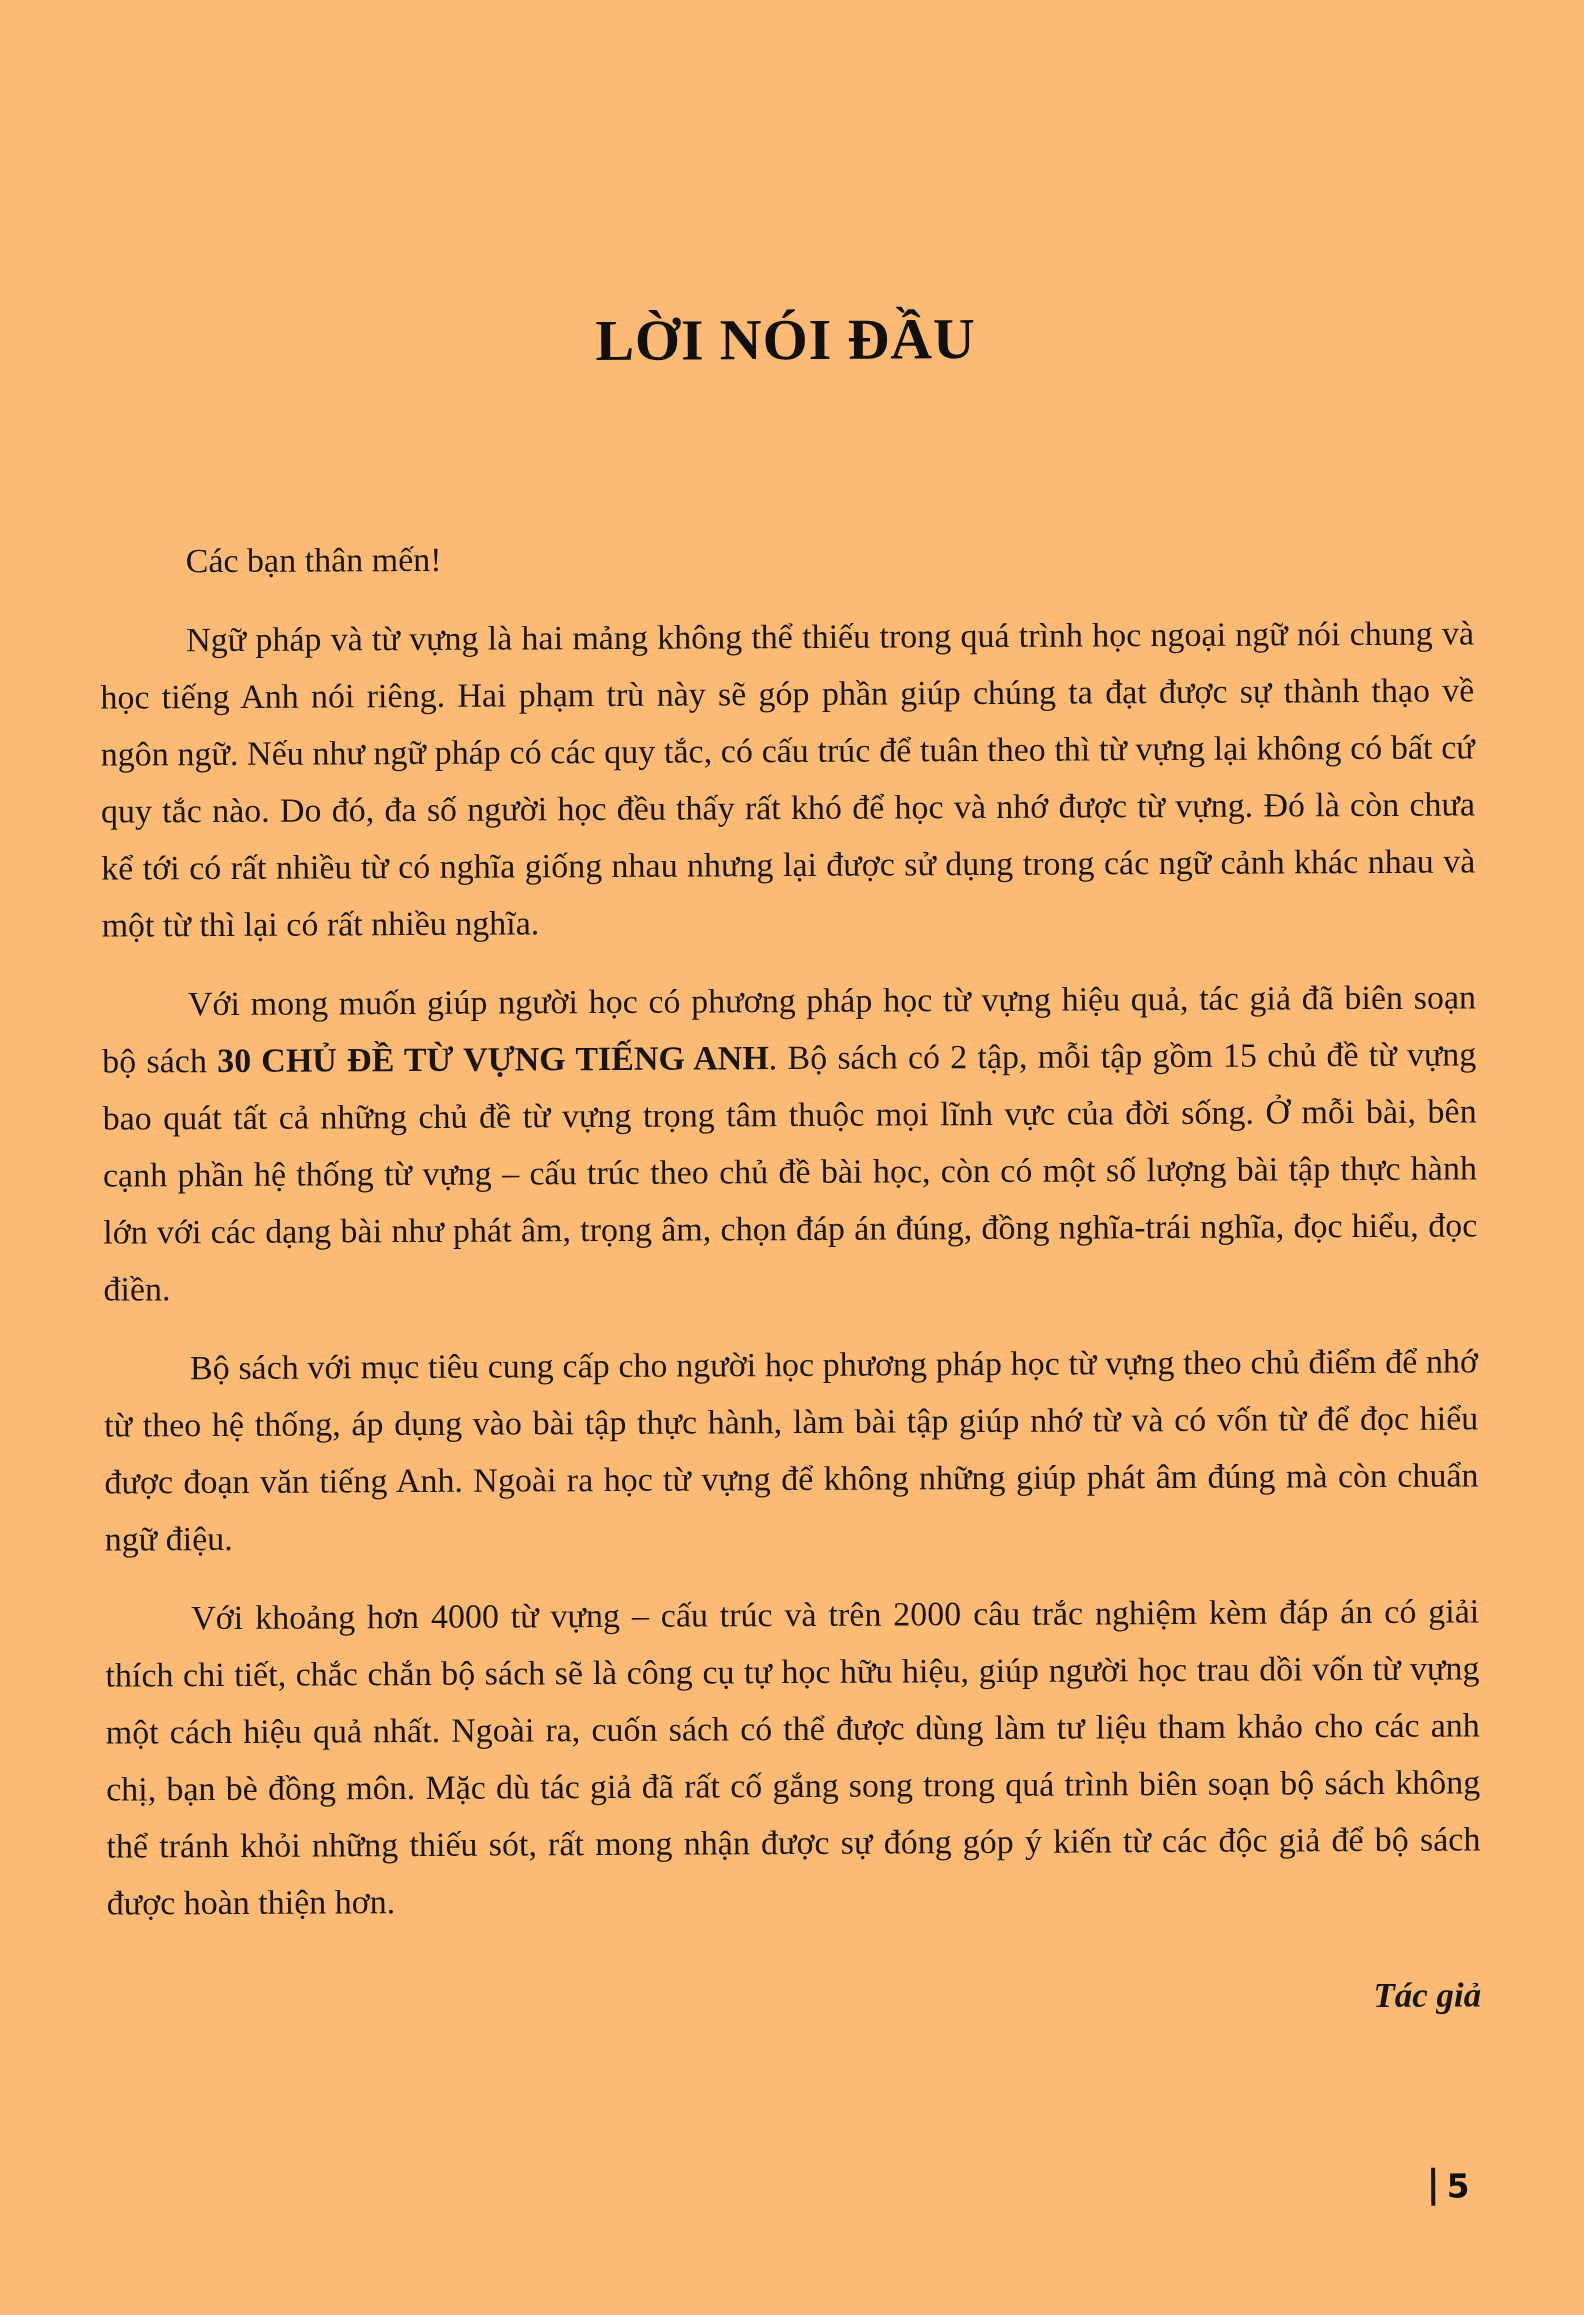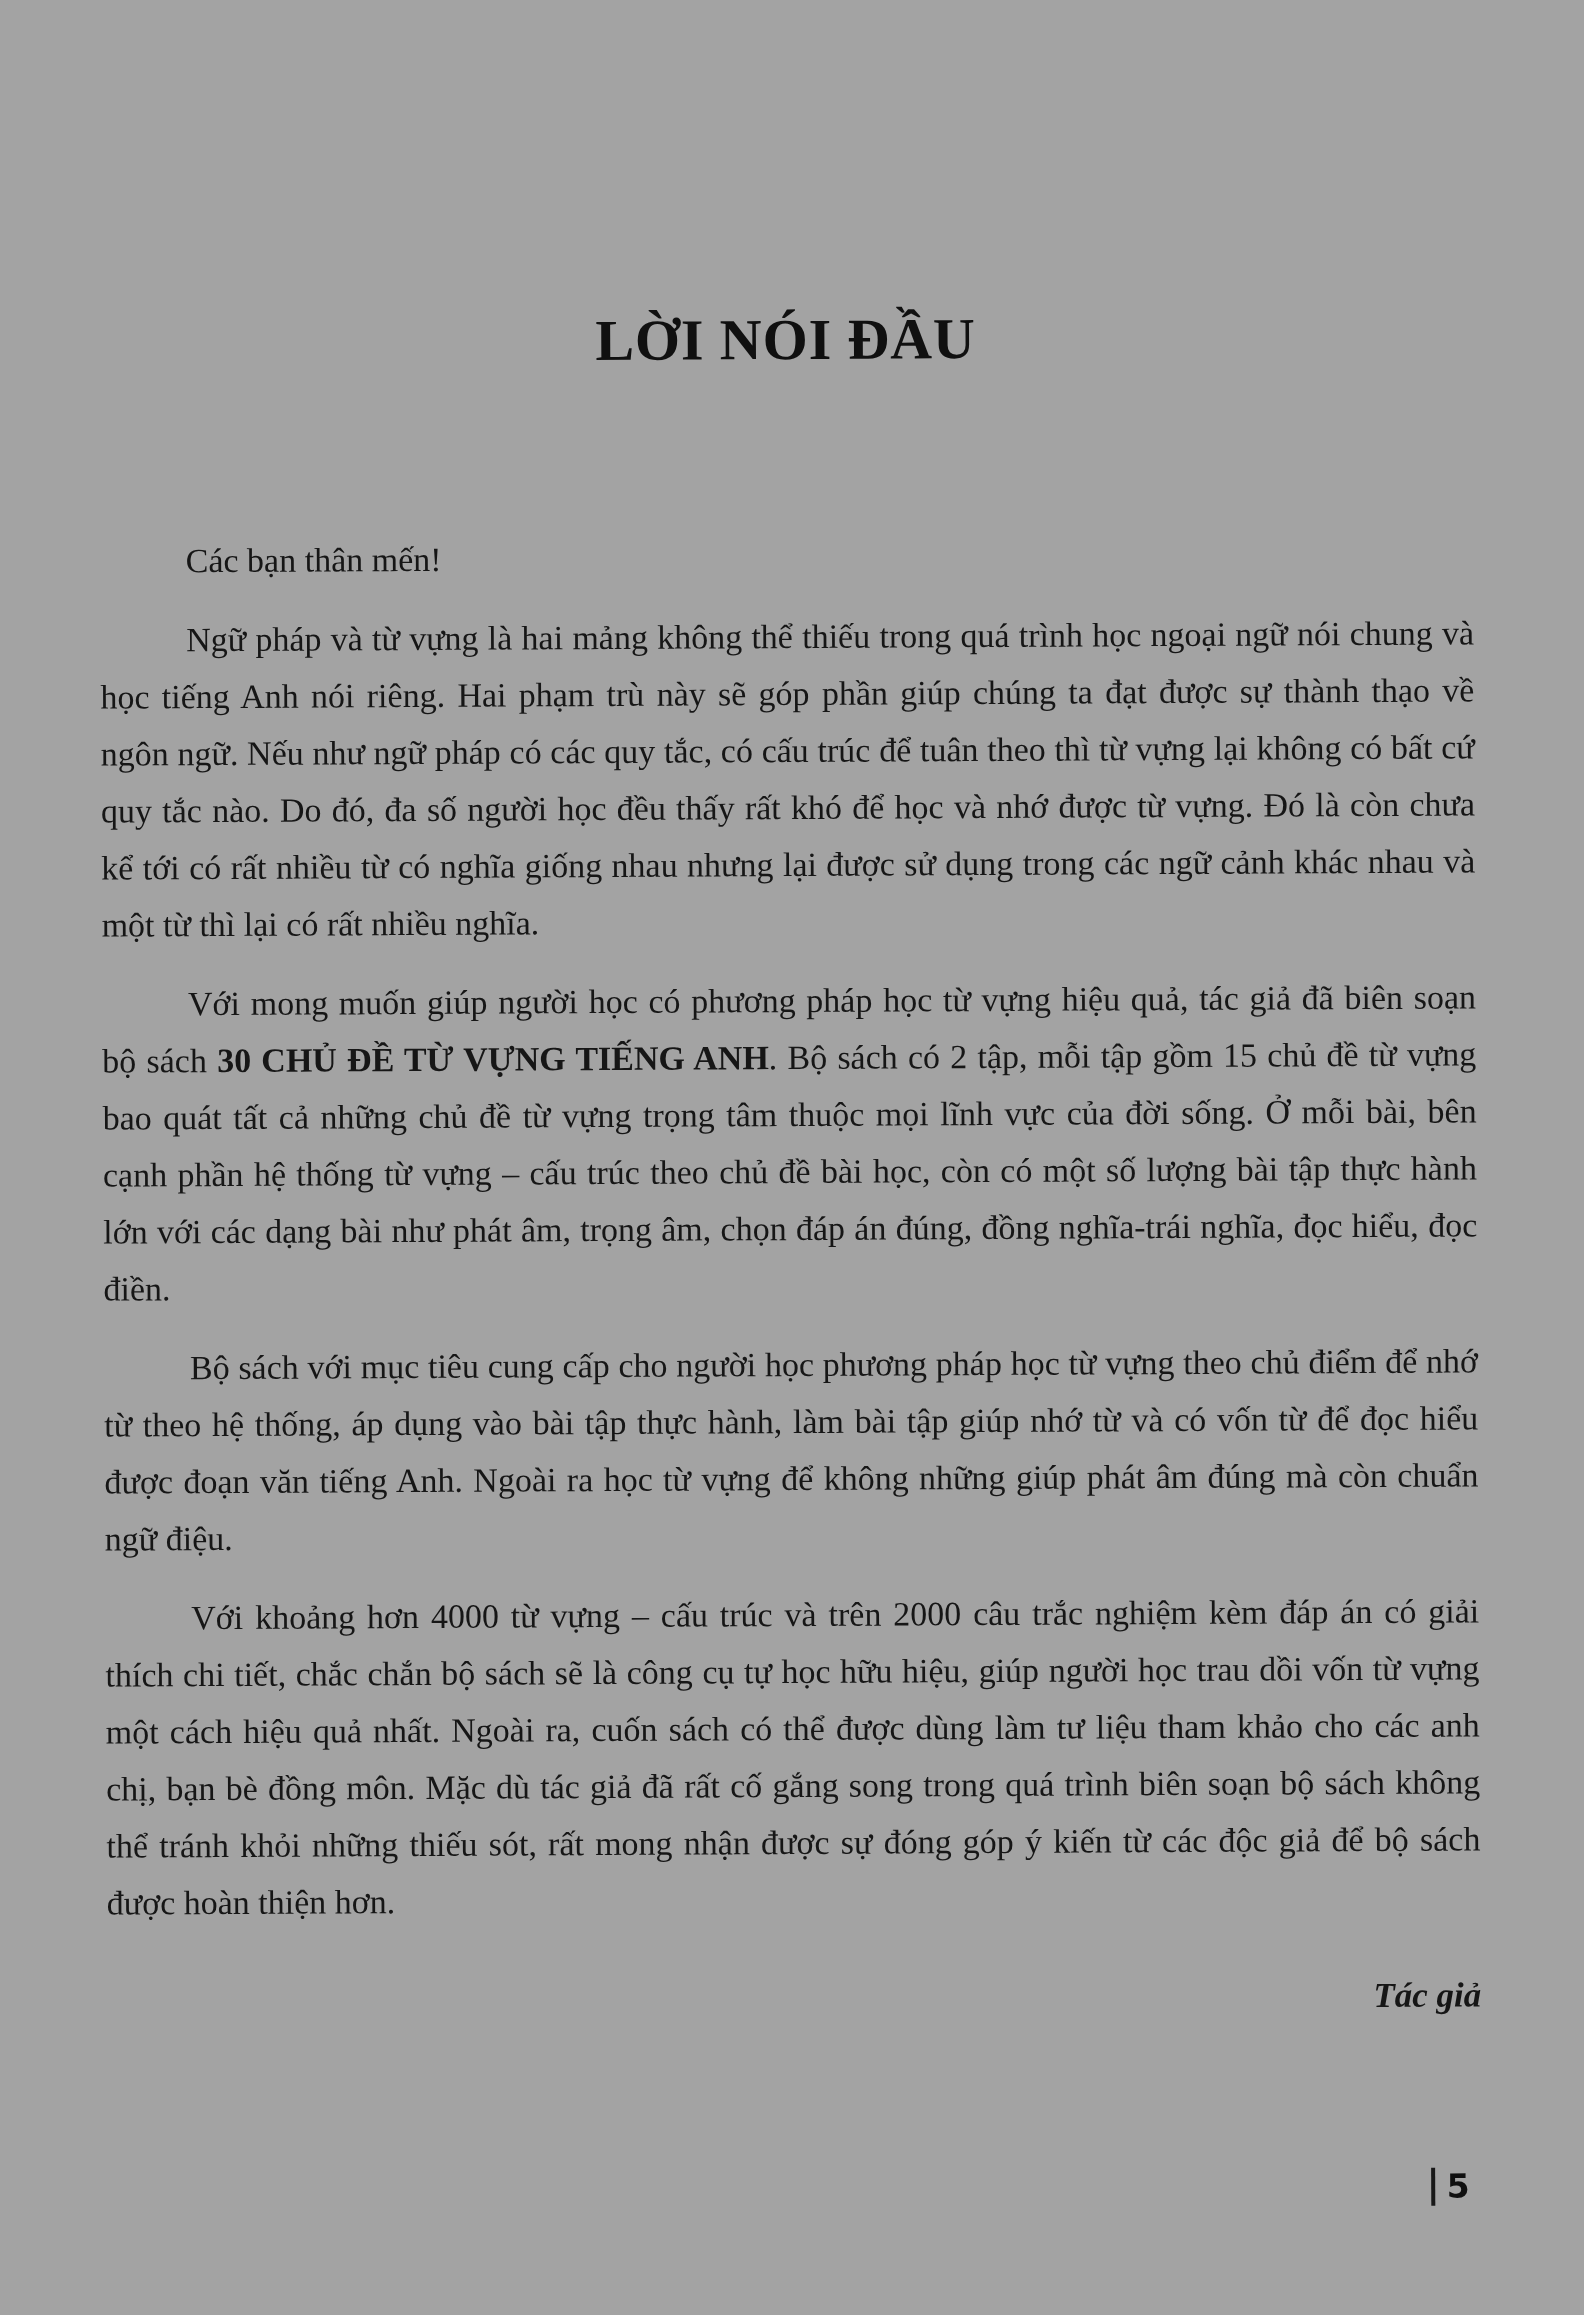--- a/index.html
+++ b/index.html
@@ -9,21 +9,21 @@
   body {
     width: 1585px;
     height: 2316px;
     background: #ffffff;
     overflow: hidden;
   }
   .page {
     position: relative;
     width: 1585px;
     height: 2316px;
-    background: #a3a3a3;
+    background: #fdba74;
     color: #161616;
     font-family: "Liberation Serif", "DejaVu Serif", serif;
   }
   
   .rotator {
     transform: rotate(-0.3deg);
     transform-origin: 50% 40%;
   }
   .content {
     padding: 299px 110px 0 101px;

